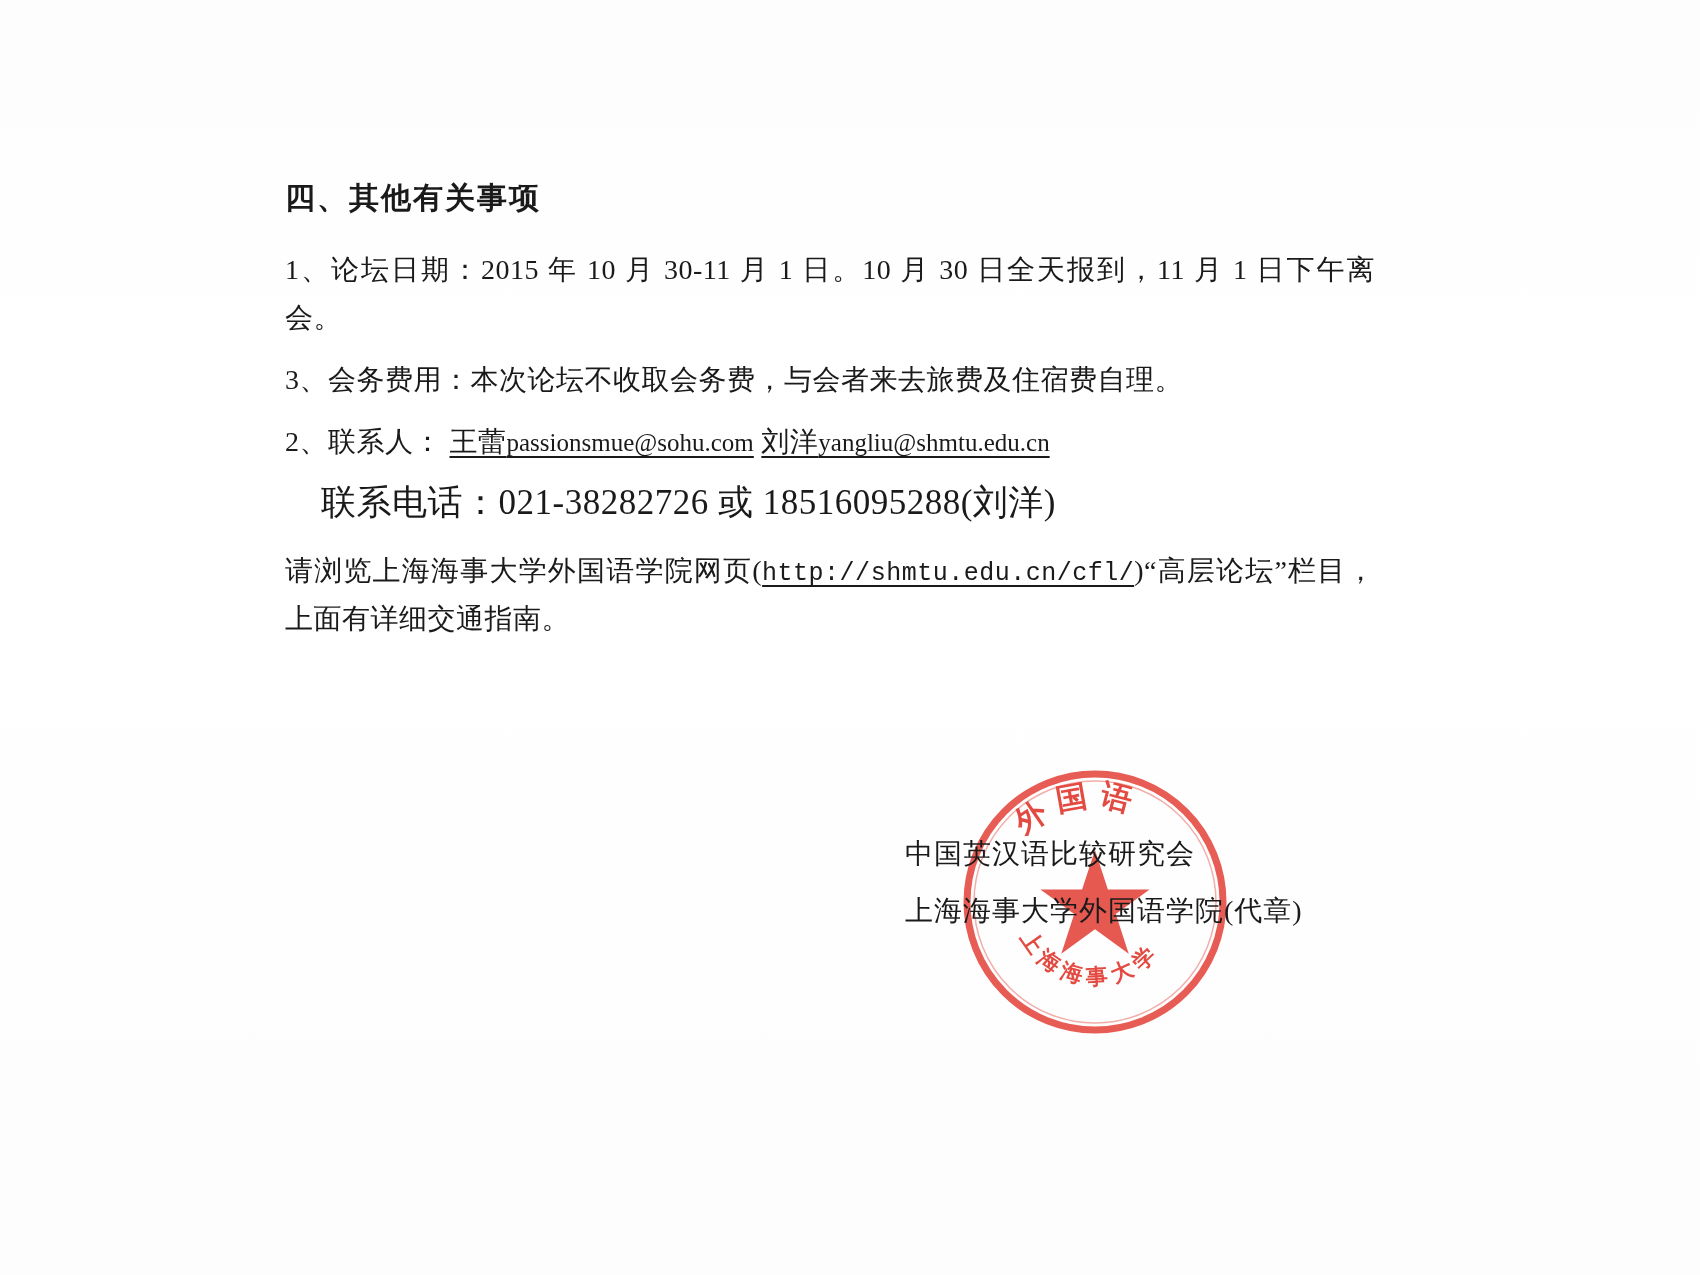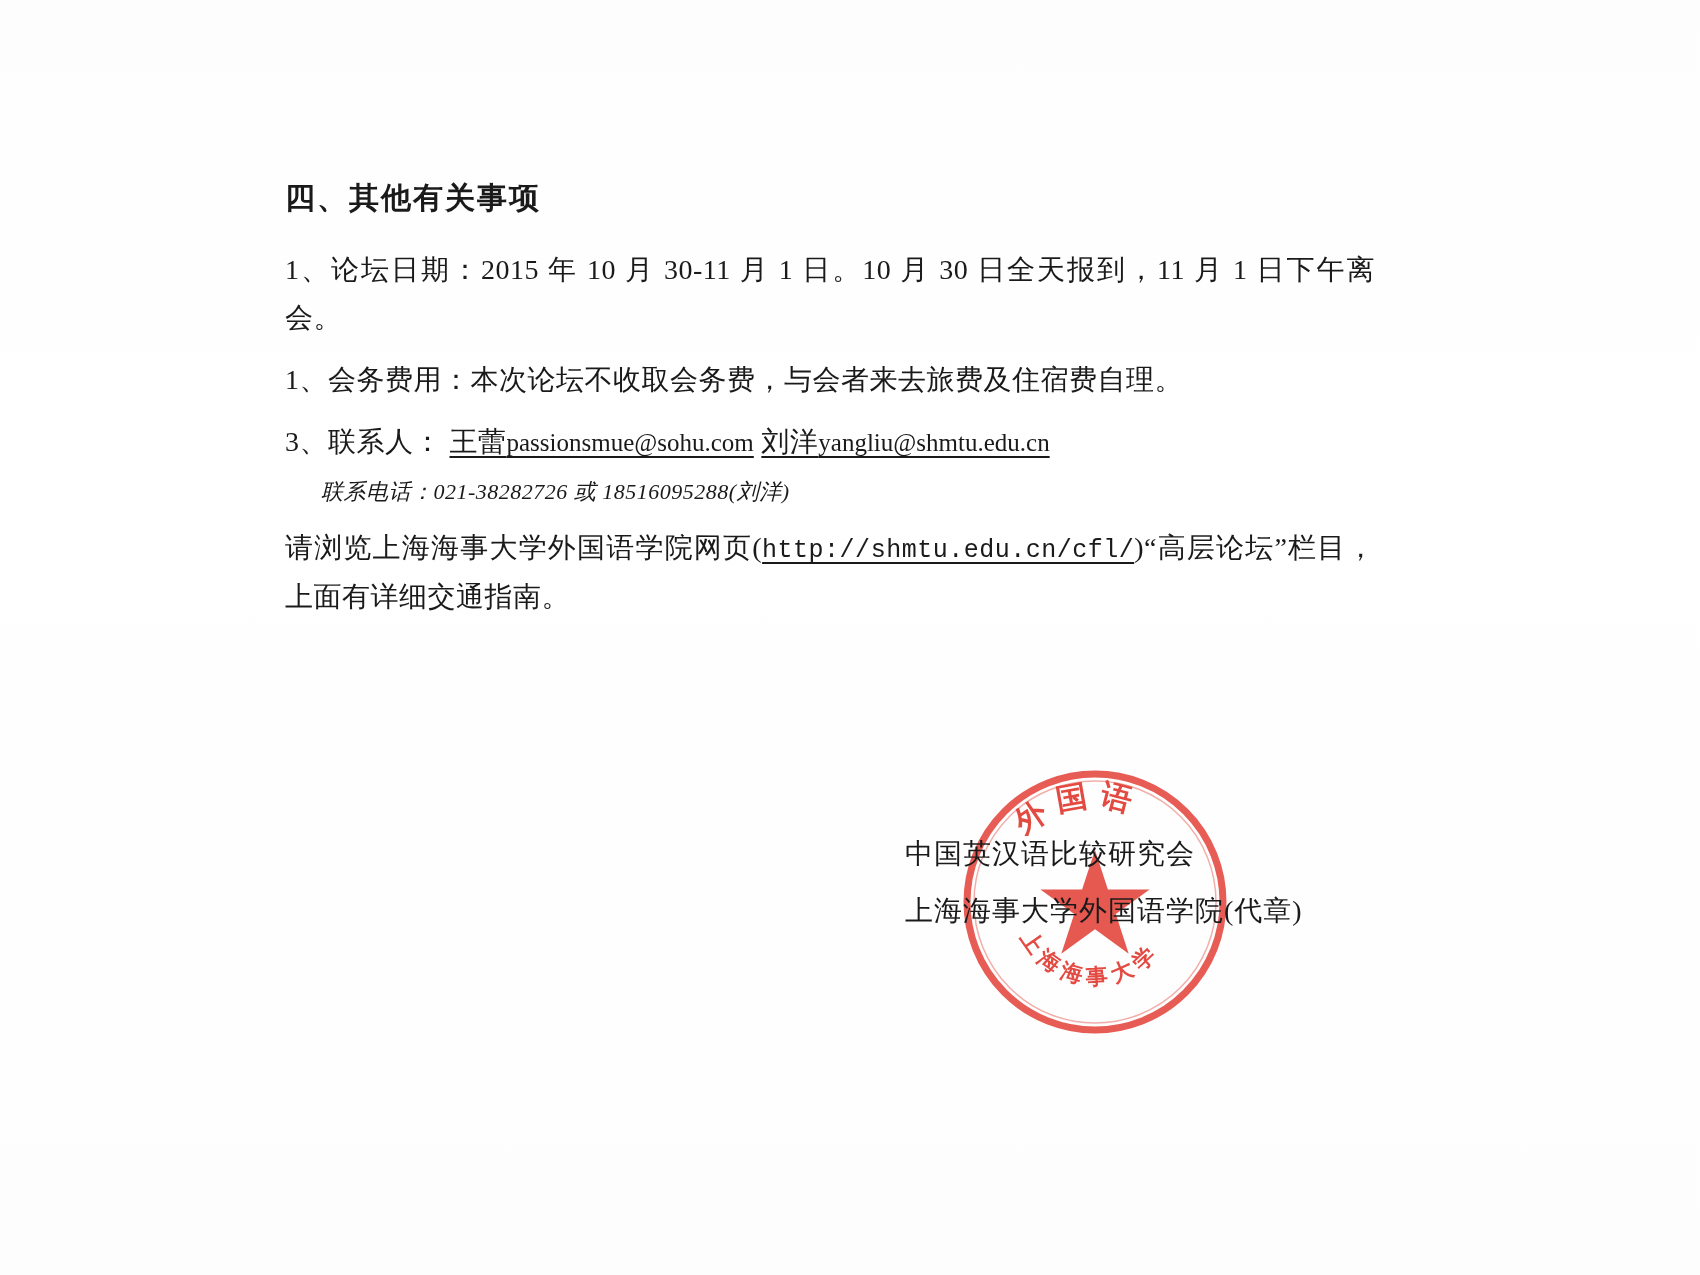--- a/index.html
+++ b/index.html
@@ -36,26 +36,25 @@
     font-family: "Liberation Serif", "DejaVu Serif", serif;
   }
   .para {
     font-size: 28px;
     line-height: 1.72;
     margin: 0 0 14px 0;
     letter-spacing: 0.5px;
     text-align: justify;
   }
   .sub-line {
-    font-size: 22px;
+    font-size: 35px;
     line-height: 1.72;
     margin: 0 0 14px 0;
     padding-left: 36px;
     letter-spacing: 0.5px;
-    font-style: italic;
   }
   .mono {
     font-family: Liberation Serif, serif;
     font-size: 25px;
     letter-spacing: 0px;
   }
   .u {
     text-decoration: underline;
     text-underline-offset: 5px;
   }
@@ -116,24 +115,24 @@
 
 <div class="page">
 
   <div class="doc-body">
 
     <h2 class="section-head">四、其他有关事项</h2>
 
     <p class="para">1、论坛日期：2015 年 10 月 30-11 月 1 日。10 月 30 日全天报到，11 月 1 日下午离会。</p>
 
 
-    <p class="para">1、会务费用：本次论坛不收取会务费，与会者来去旅费及住宿费自理。</p>
+    <p class="para">3、会务费用：本次论坛不收取会务费，与会者来去旅费及住宿费自理。</p>
 
     <p class="contact-line">
-      <span>3、联系人：</span>
+      <span>2、联系人：</span>
       <span class="name u">王蕾</span><span class="mono u">passionsmue@sohu.com</span>
       <span class="name u">刘洋</span><span class="mono u">yangliu@shmtu.edu.cn</span>
     </p>
 
     <p class="sub-line">
       <span>联系电话：</span><span>021-38282726 或 18516095288(刘洋)</span>
     </p>
 
 
     <p class="para">

